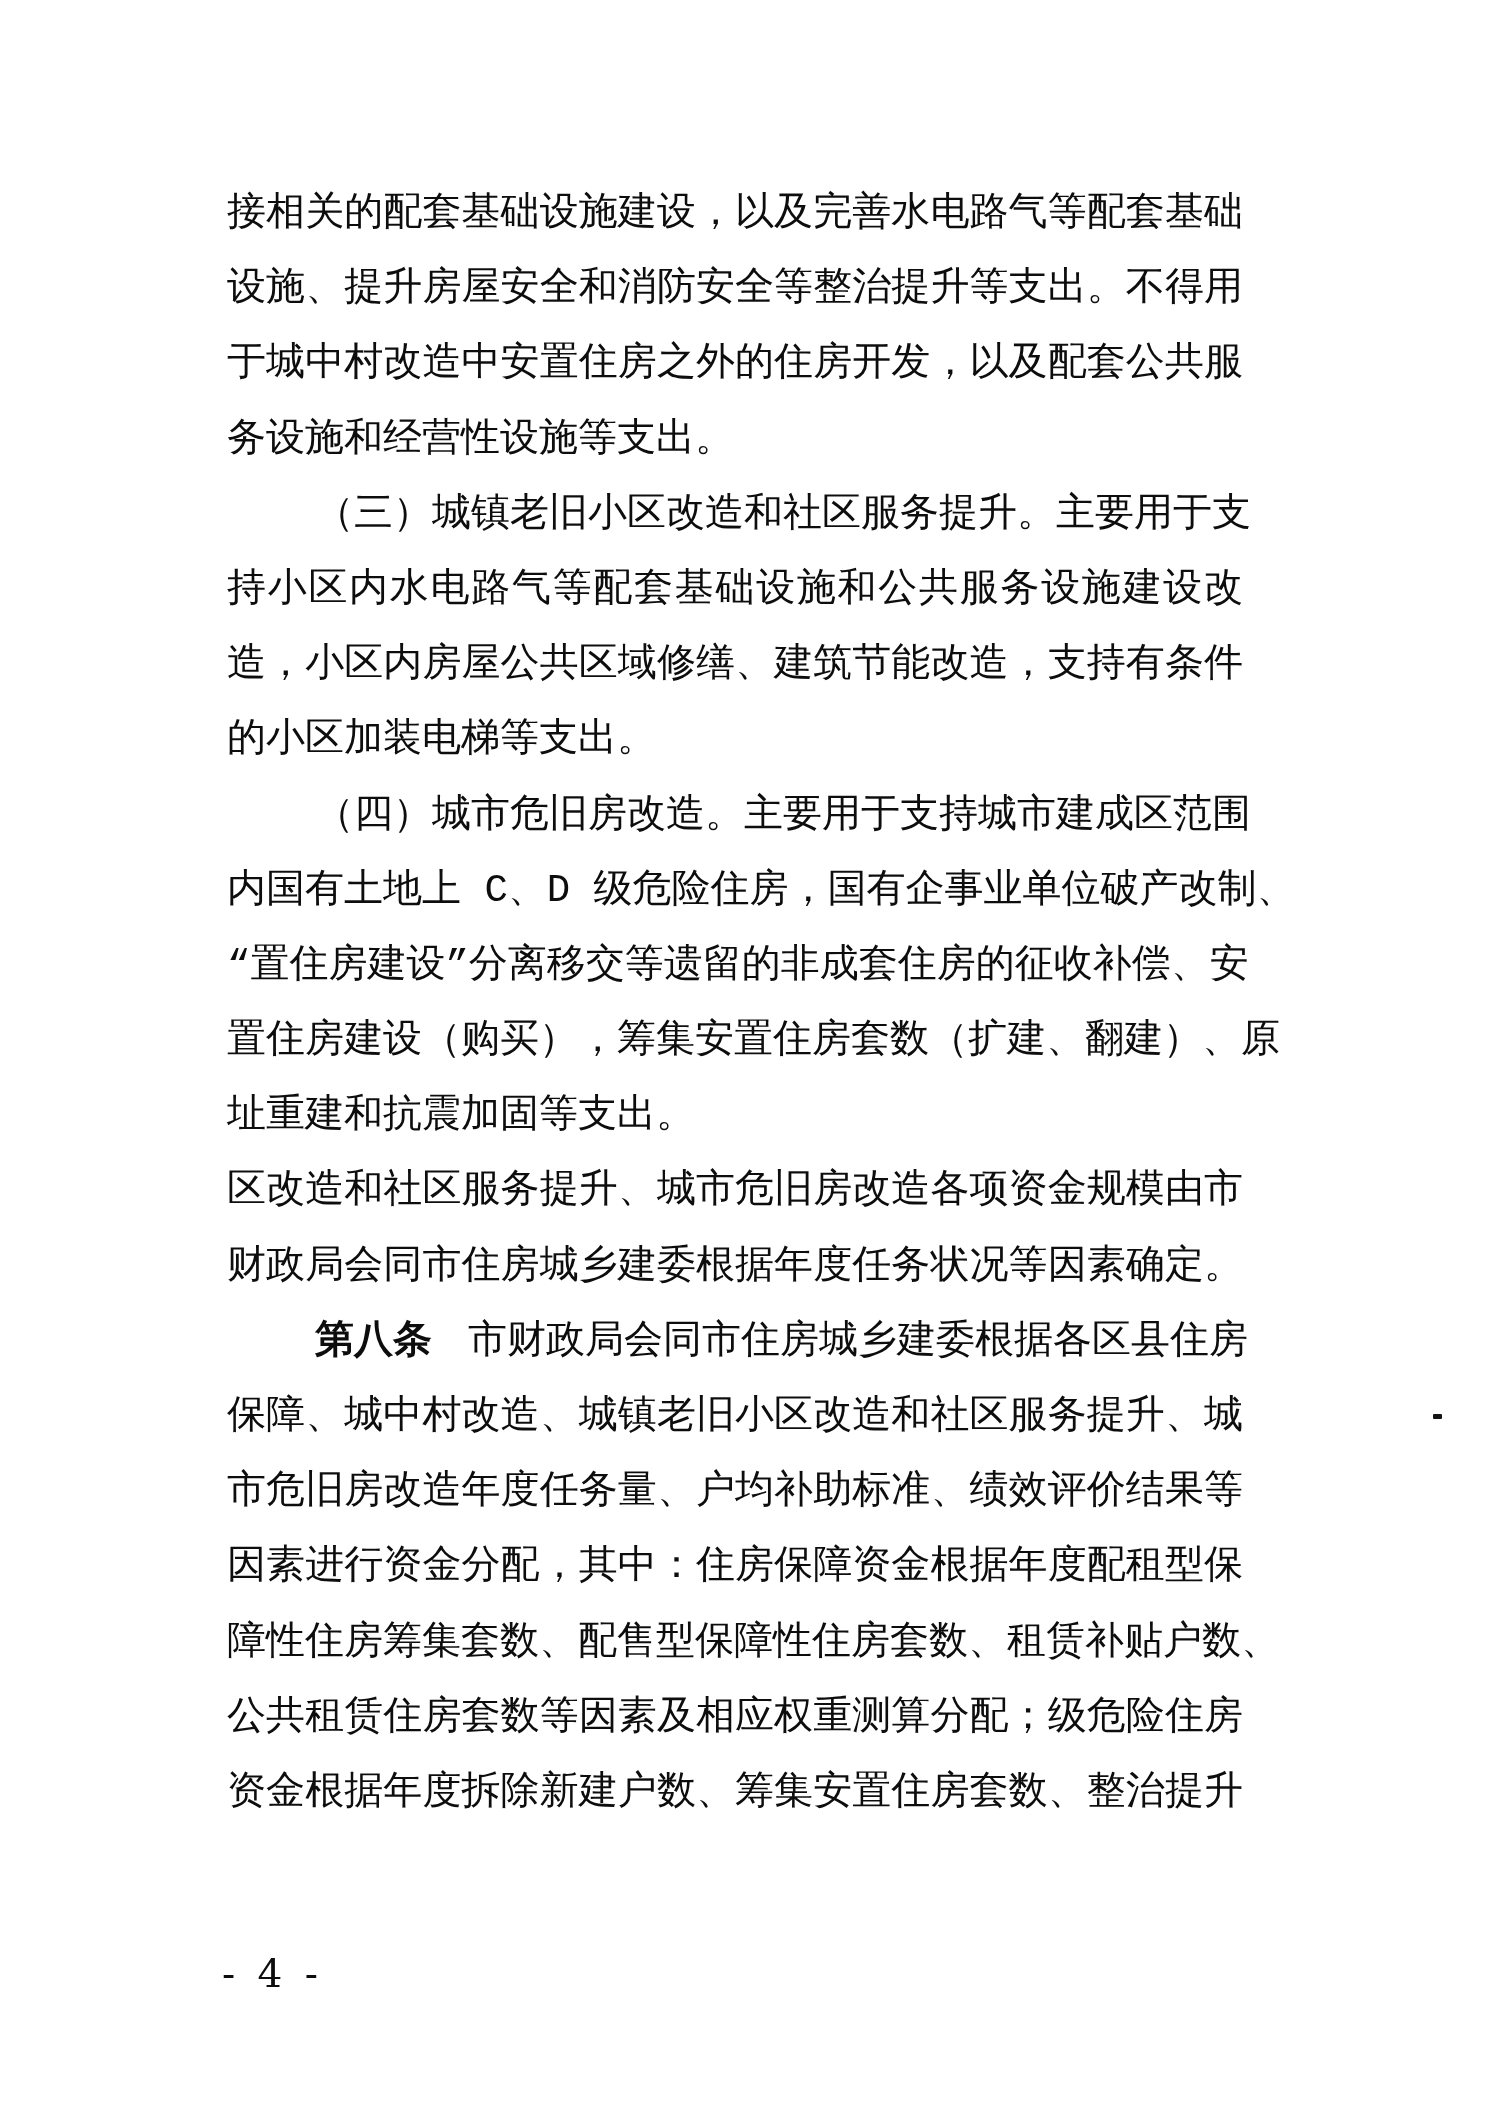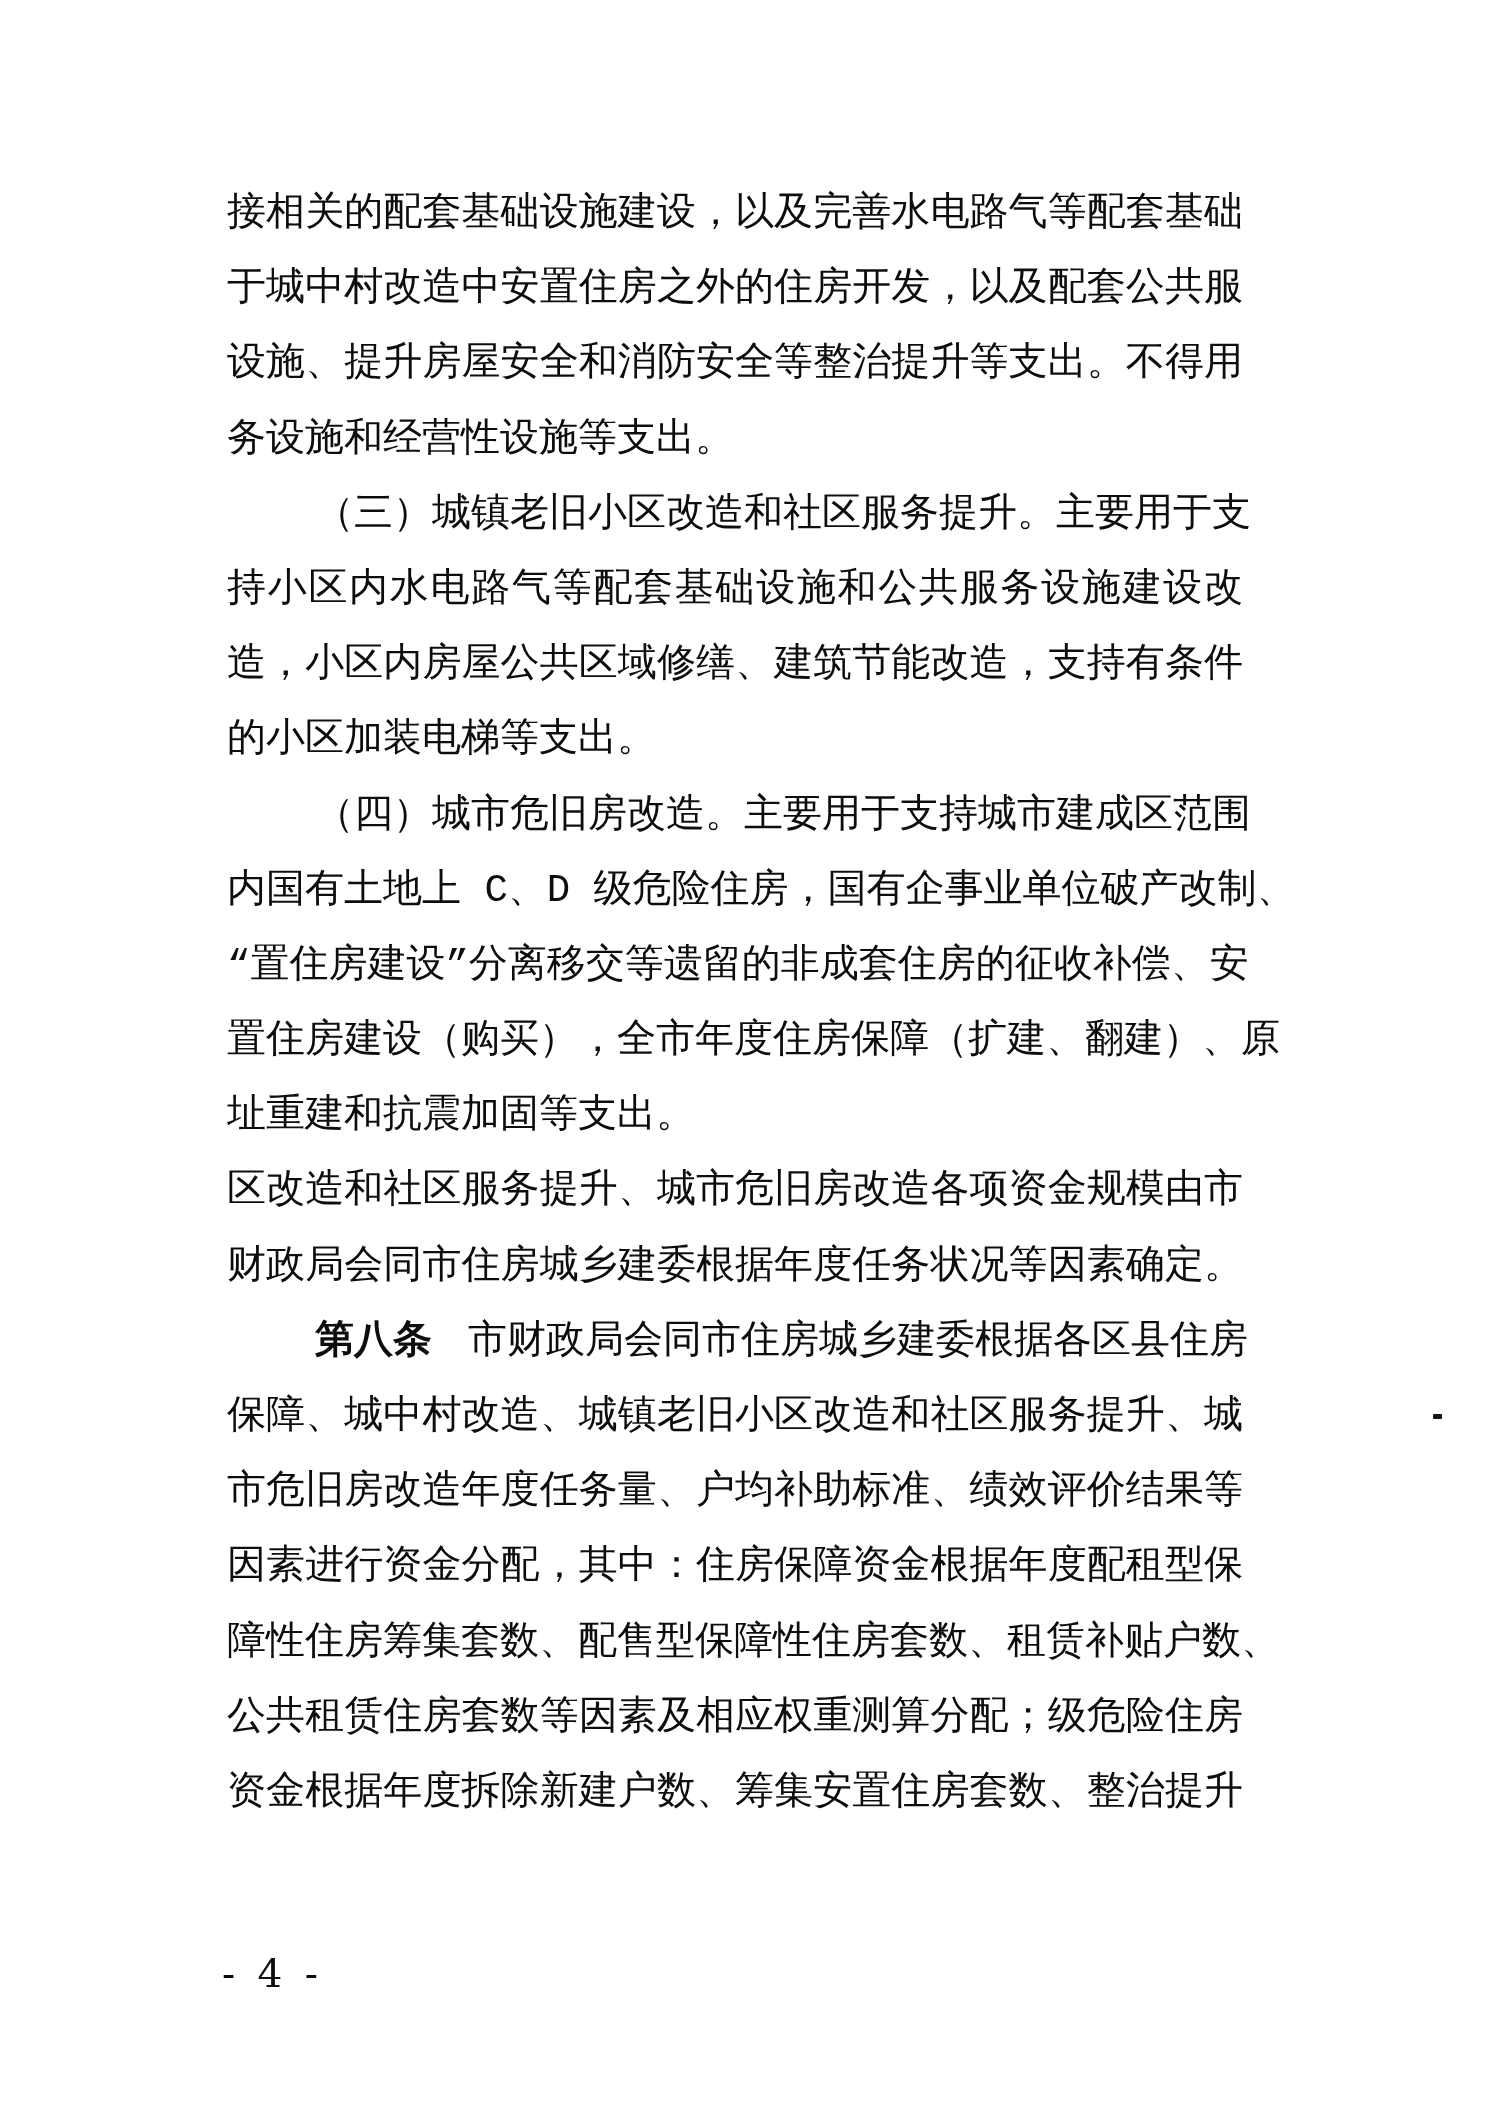--- a/index.html
+++ b/index.html
@@ -61,31 +61,31 @@
     height: 5px;
     background: #151515;
     border-radius: 1px;
   }
 </style>
 </head>
 <body>
 
 <div class="doc">
   <div class="line j"><span>接相关的配套基础设施建设，以及完善水电路气等配套基础</span></div>
+  <div class="line j"><span>设施、提升房屋安全和消防安全等整治提升等支出。不得用</span></div>
   <div class="line j"><span>于城中村改造中安置住房之外的住房开发，以及配套公共服</span></div>
-  <div class="line j"><span>设施、提升房屋安全和消防安全等整治提升等支出。不得用</span></div>
   <div class="line"><span>务设施和经营性设施等支出。</span></div>
   <div class="line j indent"><span>（三）城镇老旧小区改造和社区服务提升。主要用于支</span></div>
   <div class="line j"><span>持小区内水电路气等配套基础设施和公共服务设施建设改</span></div>
   <div class="line j"><span>造，小区内房屋公共区域修缮、建筑节能改造，支持有条件</span></div>
   <div class="line"><span>的小区加装电梯等支出。</span></div>
   <div class="line j indent"><span>（四）城市危旧房改造。主要用于支持城市建成区范围</span></div>
   <div class="line j"><span>内国有土地上 C、D 级危险住房，国有企事业单位破产改制、</span></div>
   <div class="line j"><span>“置住房建设”分离移交等遗留的非成套住房的征收补偿、安</span></div>
-  <div class="line j"><span>置住房建设（购买），全市年度住房保障（扩建、翻建）、原</span></div>
+  <div class="line j"><span>置住房建设（购买），筹集安置住房套数（扩建、翻建）、原</span></div>
   <div class="line"><span>址重建和抗震加固等支出。</span></div>
   <div class="line j"><span>区改造和社区服务提升、城市危旧房改造各项资金规模由市</span></div>
   <div class="line j"><span>财政局会同市住房城乡建委根据年度任务状况等因素确定。</span></div>
   <div class="line j indent"><span class="art">第八条</span><span>市财政局会同市住房城乡建委根据各区县住房</span></div>
   <div class="line j"><span>保障、城中村改造、城镇老旧小区改造和社区服务提升、城</span></div>
   <div class="line j"><span>市危旧房改造年度任务量、户均补助标准、绩效评价结果等</span></div>
   <div class="line j"><span>因素进行资金分配，其中：住房保障资金根据年度配租型保</span></div>
   <div class="line j"><span>障性住房筹集套数、配售型保障性住房套数、租赁补贴户数、</span></div>
   <div class="line j"><span>公共租赁住房套数等因素及相应权重测算分配；级危险住房</span></div>
   <div class="line j"><span>资金根据年度拆除新建户数、筹集安置住房套数、整治提升</span></div>

